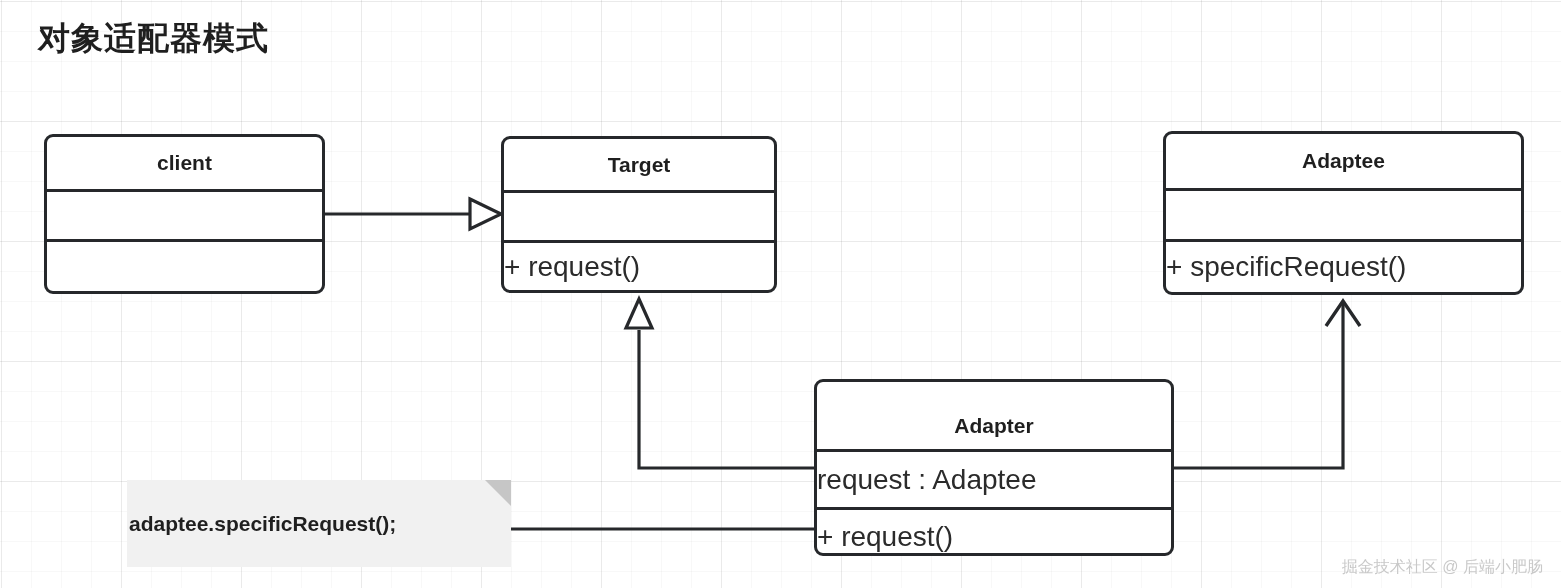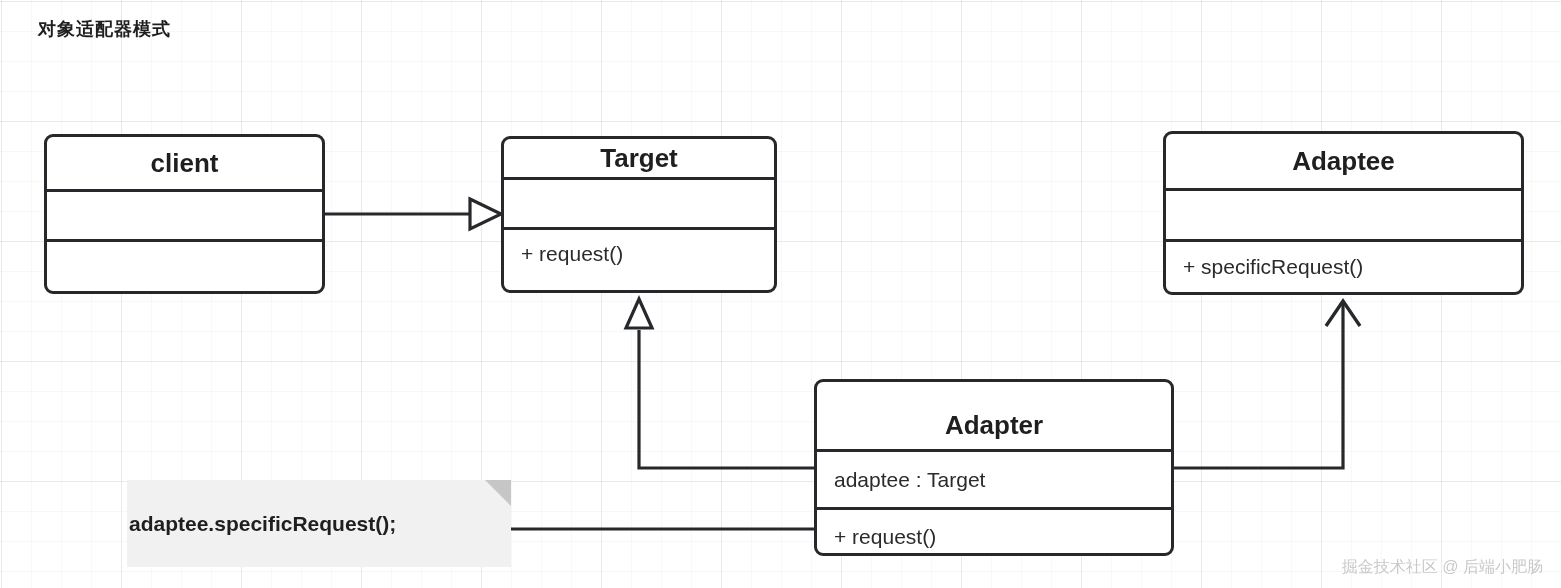--- a/index.html
+++ b/index.html
@@ -25,21 +25,21 @@
     background-position: 1px 1px, 1px 1px, 1px 1px, 1px 1px;
     overflow: hidden;
     font-family: "Liberation Sans", "DejaVu Sans", sans-serif;
   }
 
   
   #diagram-title {
     position: absolute;
     left: 38px;
     top: 17px;
-    font-size: 18px;
+    font-size: 32px;
     font-weight: bold;
     color: #1f1f1f;
     letter-spacing: 1px;
     white-space: nowrap;
   }
 
   
   .uml-class {
     position: absolute;
     box-sizing: border-box;
@@ -51,28 +51,27 @@
   }
   .uml-row {
     box-sizing: border-box;
     display: flex;
     align-items: center;
     width: 100%;
   }
   .uml-name {
     justify-content: center;
     font-weight: bold;
-    font-size: 26px;
+    font-size: 21px;
     color: #1f1f1f;
     text-align: center;
   }
   .uml-attrs, .uml-ops {
     border-top: 3px solid #26282b;
-    padding-left: 17px;
-    font-size: 21px;
+    font-size: 28px;
     color: #2b2b2b;
     font-weight: normal;
     text-align: right;
   }
 
   
   #note-adaptee-call {
     position: absolute;
     left: 127px;
     top: 480px;
@@ -152,34 +151,34 @@
     </g>
   </svg>
 
   <div class="uml-class" id="class-client" style="left:44px; top:134px; width:281px; height:160px;">
     <div class="uml-row uml-name" style="height:52px;">client</div>
     <div class="uml-row uml-attrs" style="height:50px;"></div>
     <div class="uml-row uml-ops" style="height:52px;"></div>
   </div>
 
   <div class="uml-class" id="class-target" style="left:501px; top:136px; width:276px; height:157px;">
-    <div class="uml-row uml-name" style="height:38px;">Target</div>
+    <div class="uml-row uml-name" style="height:51px;">Target</div>
     <div class="uml-row uml-attrs" style="height:50px;"></div>
     <div class="uml-row uml-ops" style="height:50px;">+ request()</div>
   </div>
 
   <div class="uml-class" id="class-adaptee" style="left:1163px; top:131px; width:361px; height:164px;">
     <div class="uml-row uml-name" style="height:54px;border-radius:20px;">Adaptee</div>
     <div class="uml-row uml-attrs" style="height:51px;"></div>
     <div class="uml-row uml-ops" style="height:53px;">+ specificRequest()</div>
   </div>
 
   <div class="uml-class" id="class-adapter" style="left:814px; top:379px; width:360px; height:177px;">
     <div class="uml-row uml-name" style="height:47px;margin-top:20px;">Adapter</div>
-    <div class="uml-row uml-attrs" style="height:58px;">adaptee : Target</div>
+    <div class="uml-row uml-attrs" style="height:58px;">request : Adaptee</div>
     <div class="uml-row uml-ops" style="height:56px;">+ request()</div>
   </div>
 
   <div id="note-adaptee-call">
     <span class="note-text">adaptee.specificRequest();</span>
     <span id="note-fold"></span>
   </div>
 
   <div id="watermark">掘金技术社区 @ 后端小肥肠</div>
 

